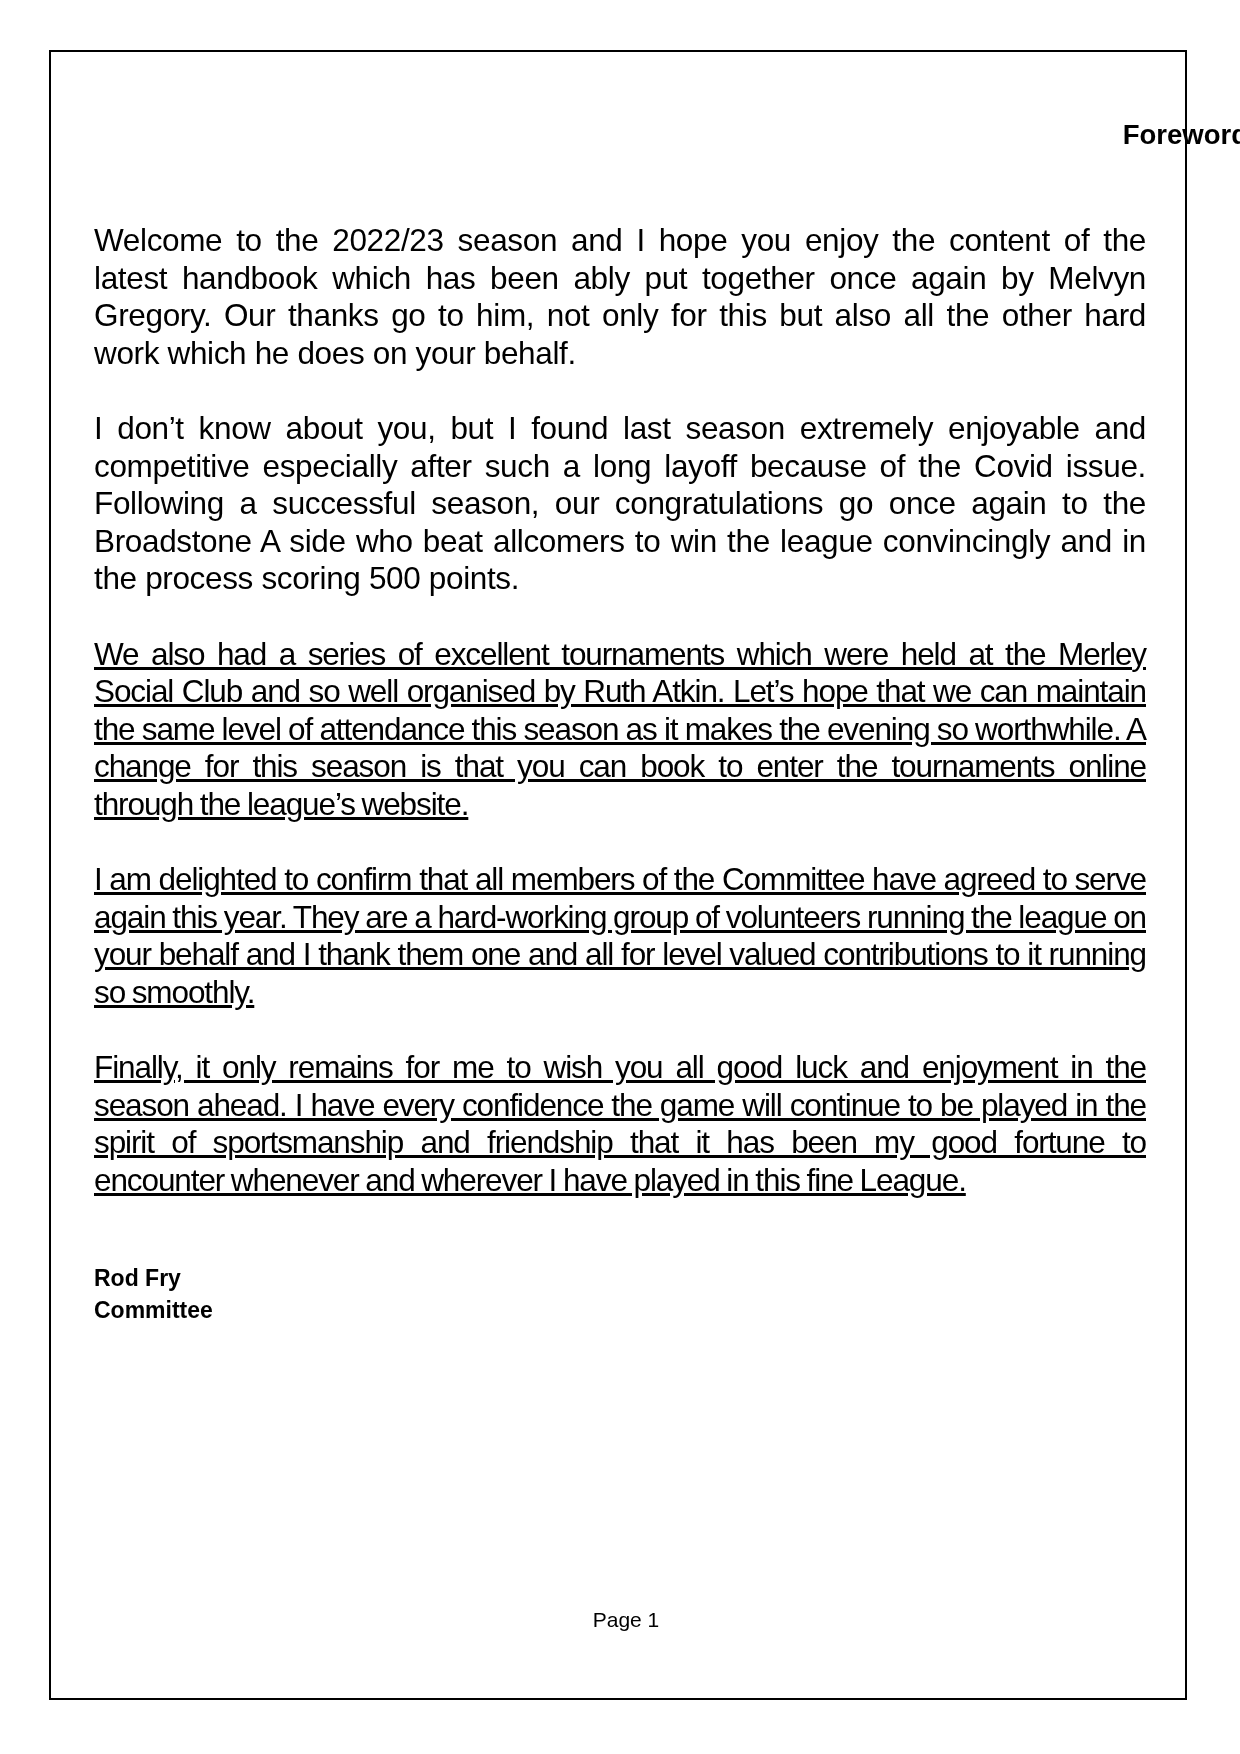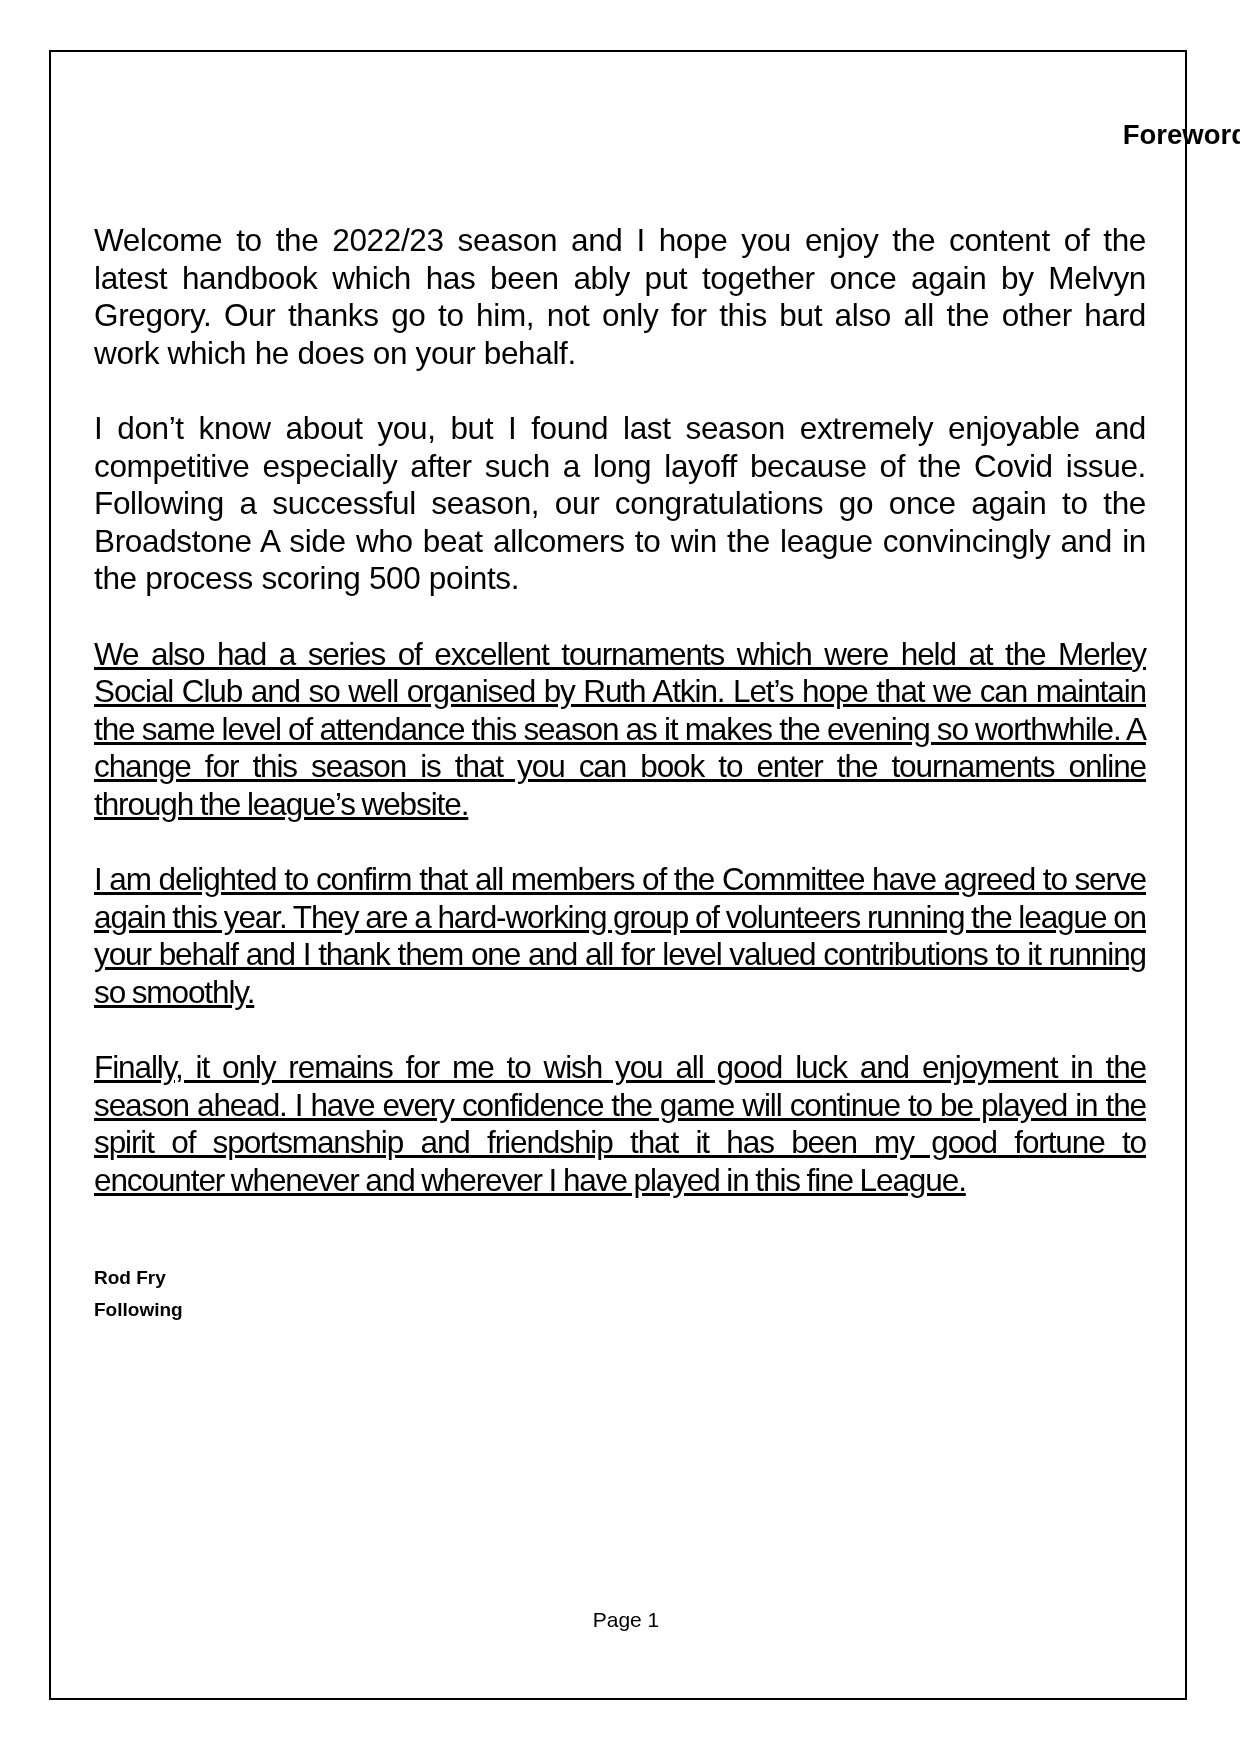--- a/index.html
+++ b/index.html
@@ -54,21 +54,21 @@
     .body-text p.cond {
       letter-spacing: -1.1px;
       word-spacing: -1px;
       text-decoration: underline;
     }
     .signature {
       position: absolute;
       left: 94px;
       top: 1262px;
       font-weight: bold;
-      font-size: 19px;
+      font-size: 23px;
       line-height: 32px;
     }
     .signature div {
       margin: 0;
     }
     .page-number {
       position: absolute;
       left: 8px;
       width: 1236px;
       top: 1606px;
@@ -87,16 +87,16 @@
 <div class="body-text">
   <p>Welcome to the 2022/23 season and I hope you enjoy the content of the latest handbook which has been ably put together once again by Melvyn Gregory. Our thanks go to him, not only for this but also all the other hard work which he does on your behalf.</p>
   <p>I don’t know about you, but I found last season extremely enjoyable and competitive especially after such a long layoff because of the Covid issue. Following a successful season, our congratulations go once again to the Broadstone A side who beat allcomers to win the league convincingly and in the process scoring 500 points.</p>
   <p class="cond">We also had a series of excellent tournaments which were held at the Merley Social Club and so well organised by Ruth Atkin. Let’s hope that we can maintain the same level of attendance this season as it makes the evening so worthwhile. A change for this season is that you can book to enter the tournaments online through the league’s website.</p>
   <p class="cond">I am delighted to confirm that all members of the Committee have agreed to serve again this year. They are a hard-working group of volunteers running the league on your behalf and I thank them one and all for level valued contributions to it running so smoothly.</p>
   <p class="cond">Finally, it only remains for me to wish you all good luck and enjoyment in the season ahead. I have every confidence the game will continue to be played in the spirit of sportsmanship and friendship that it has been my good fortune to encounter whenever and wherever I have played in this fine League.</p>
 </div>
 
 <div class="signature">
   <div>Rod Fry</div>
-  <div>Following</div>
+  <div>Committee</div>
 </div>
 
 <div class="page-number">Page 1</div>
 
 </body></html>

